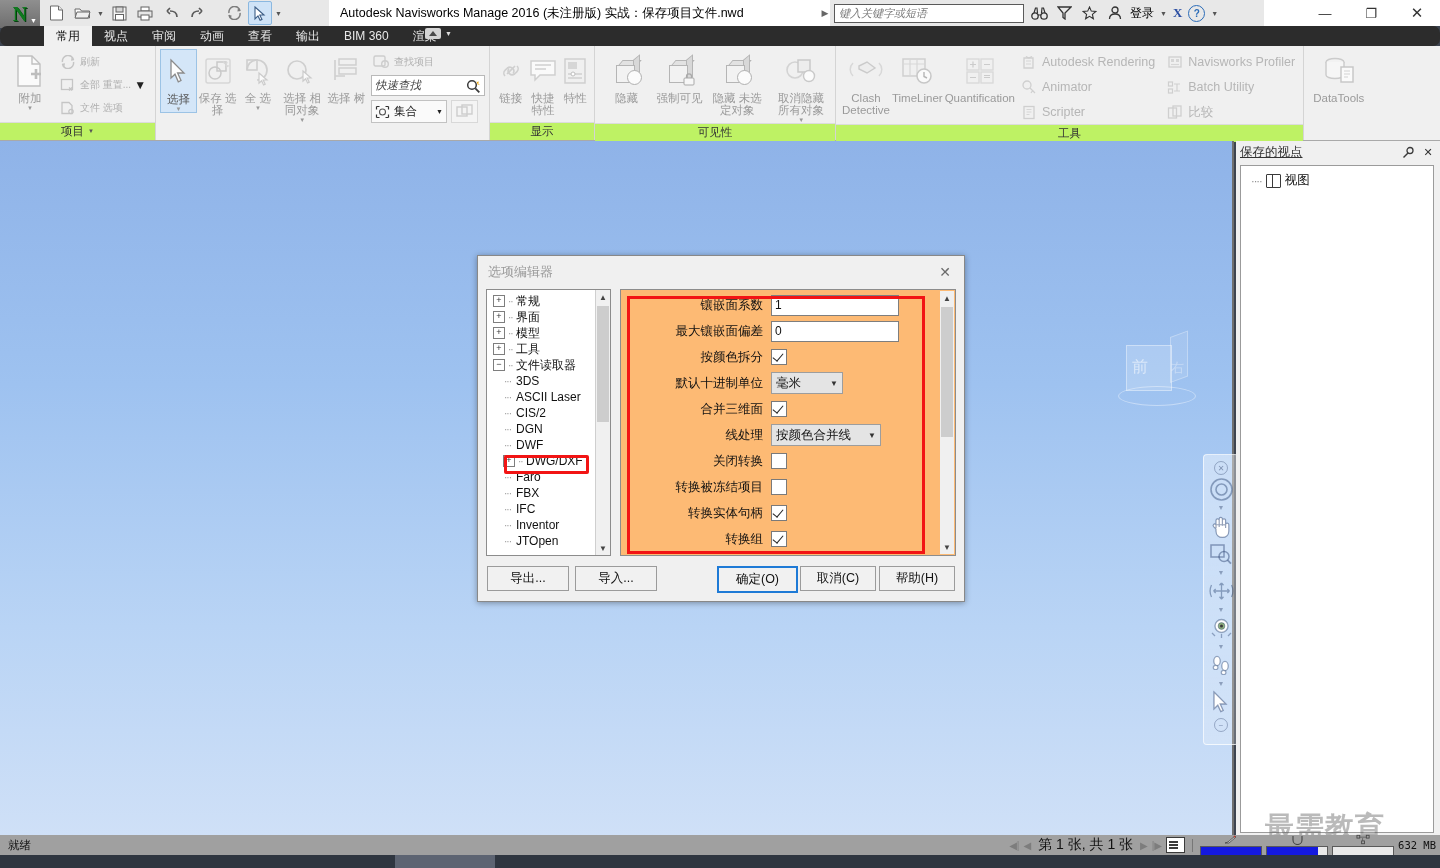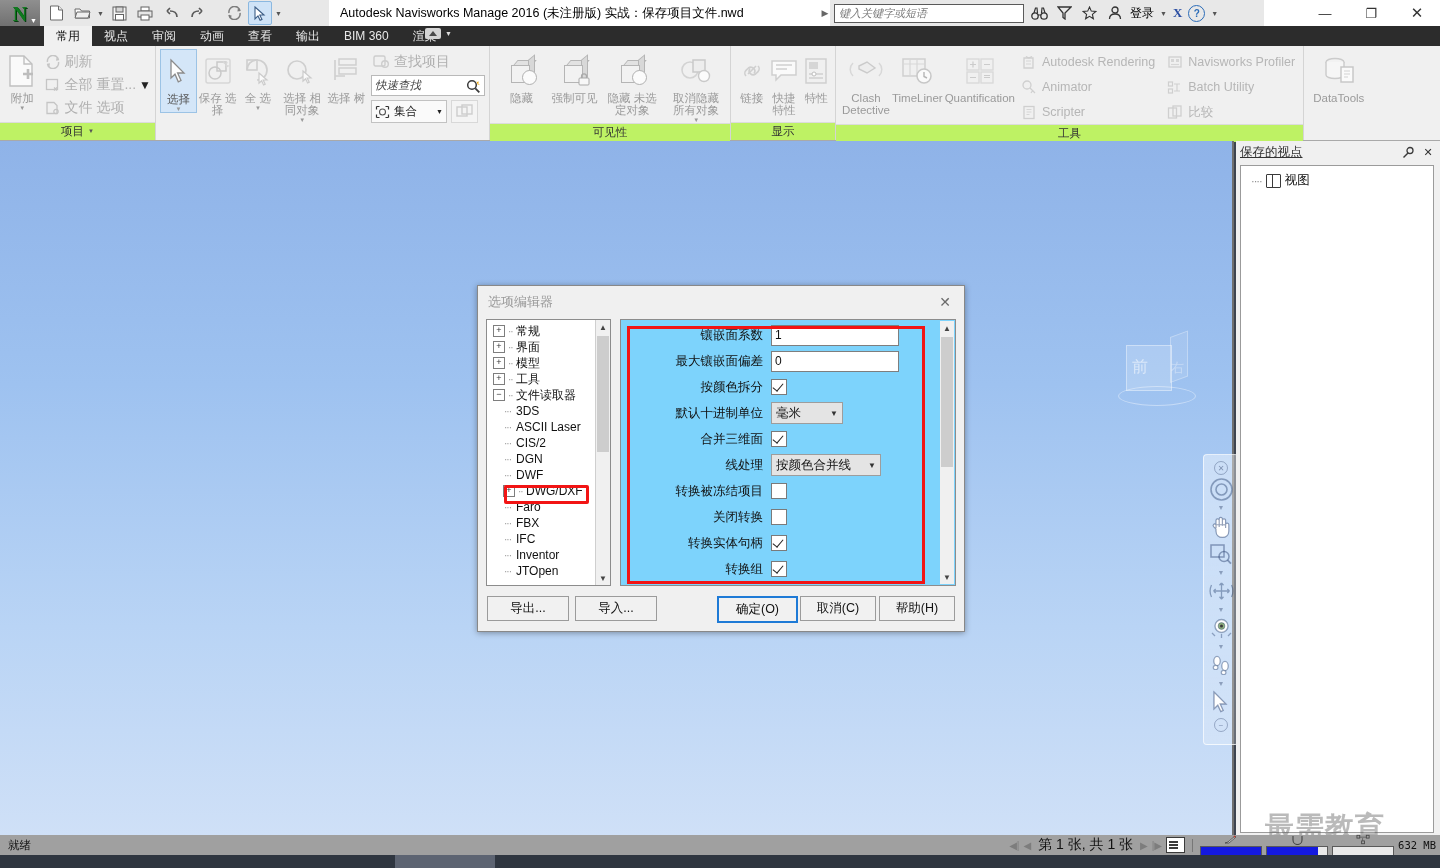--- a/index.html
+++ b/index.html
@@ -37,21 +37,21 @@
   .ic-login{font-size:12px;color:#000;}
   .ic-caret{font-size:7px;color:#555;}
   .ic-x{color:#2b4ea2;font-weight:bold;font-size:13px;font-family:"Liberation Serif",serif;}
   .ic-help{width:15px;height:15px;border:1.6px solid #2b6cb8;border-radius:50%;color:#2b6cb8;
            font-size:10px;font-weight:bold;display:flex;align-items:center;justify-content:center;}
   .wincontrols{position:absolute;right:0;top:0;height:26px;display:flex;}
   .winbtn{width:46px;height:26px;display:flex;align-items:center;justify-content:center;color:#333;font-size:13px;}
   .winbtn.close{font-size:15px;}
 
   
-  .tabstrip{position:absolute;left:0;top:26px;width:1440px;height:20px;background:#2c2c2c;}
+  .tabstrip{position:absolute;left:0;top:26px;width:1440px;height:20px;background:#2c2c2c;border-radius:7px;}
   .tabstrip .tabs{position:absolute;left:44px;top:0;display:flex;align-items:stretch;height:20px;}
   .tab{padding:0 12px;height:20px;line-height:20px;font-size:12px;color:#e8e8e8;white-space:nowrap;}
   .tab.active{background:#f0f0f0;color:#111;}
   .tab-extra{position:absolute;left:425px;top:2px;display:flex;align-items:center;gap:4px;}
   .tab-chip{width:16px;height:11px;background:#d5d5d5;border-radius:2px;position:relative;}
   .tab-chip:after{content:"";position:absolute;left:4px;top:2.5px;width:0;height:0;
                   border-left:4px solid transparent;border-right:4px solid transparent;border-bottom:5px solid #4a4a4a;}
   .tab-caret{color:#ddd;font-size:7px;}
 
   
@@ -65,21 +65,21 @@
   .panel-title .pcaret{font-size:6px;color:#555;}
 
   .big-btn{width:52px;display:flex;flex-direction:column;align-items:center;gap:1px;padding-top:2px;}
   .big-btn .gl{height:40px;display:flex;align-items:center;justify-content:center;}
   .big-btn .lbl{font-size:11.5px;color:#9a9a9a;text-align:center;line-height:12px;}
   .big-btn .dcaret{font-size:6px;color:#999;line-height:6px;}
 
   .sel-active{width:46px;background:#d4e6f8;border:1px solid #9cc3e5;}
   .small-row{display:flex;align-items:center;gap:3px;height:23px;padding-left:2px;}
   .small-row .gl{width:18px;height:18px;display:flex;align-items:center;justify-content:center;}
-  .small-row .lbl{font-size:14px;color:#b0b0b0;white-space:nowrap;}
+  .small-row .lbl{font-size:10px;color:#b0b0b0;white-space:nowrap;}
   .stack{display:flex;flex-direction:column;justify-content:flex-start;padding-top:1px;}
 
   .qfind{width:106px;height:19px;border:1px solid #b9b9b9;background:#fff;display:flex;align-items:center;
          padding:0 3px;justify-content:space-between;}
   .qfind span{font-style:italic;font-size:11.5px;color:#444;}
   .setbtn{width:68px;height:21px;border:1px solid #c2c2c2;background:#fafafa;display:flex;align-items:center;
           gap:4px;padding:0 3px;font-size:11.5px;color:#222;}
   .iconbox{width:25px;height:21px;border:1px solid #d8d8d8;background:#f4f4f4;display:flex;align-items:center;justify-content:center;}
 
   .tool-txt-row{display:flex;align-items:center;gap:5px;height:24px;}
@@ -126,41 +126,41 @@
   .dock-ico{width:16px;height:16px;display:flex;align-items:center;justify-content:center;font-size:11px;color:#333;}
   .dock-body{position:absolute;left:4px;top:24px;width:192px;height:666px;background:#fff;border:1px solid #9b9b9b;}
   .vp-row{display:flex;align-items:center;gap:4px;padding:6px 0 0 10px;font-size:12.5px;color:#111;}
   .vp-dash{color:#8a8a8a;letter-spacing:-1px;font-size:11px;}
   .vp-cube{width:15px;height:14px;position:relative;}
   .vp-cube i{position:absolute;inset:0;border:1.4px solid #3a3a3a;border-radius:1px;}
   .vp-cube b{position:absolute;left:6px;top:0;bottom:0;width:1.4px;background:#3a3a3a;}
 
   
   .dialog{position:absolute;left:477px;top:255px;width:486px;height:345px;background:#f0f0f0;
-          border:1px solid #888;box-shadow:0 1px 6px rgba(0,0,0,0.35);margin-top:30px;}
+          border:1px solid #888;box-shadow:0 1px 6px rgba(0,0,0,0.35);}
   .dlg-title{height:31px;display:flex;align-items:center;padding:0 6px 0 10px;background:#f0f0f0;}
   .dlg-title-text{flex:1;font-size:13px;color:#9a9a9a;}
   .dlg-close{width:26px;height:22px;display:flex;align-items:center;justify-content:center;
              font-size:14px;color:#6a6a6a;}
   .dlg-body{position:absolute;left:8px;top:33px;right:8px;bottom:45px;display:flex;gap:9px;}
 
   .tree-pane{width:123px;background:#fff;border:1px solid #8c8c8c;position:relative;overflow:hidden;}
   .tree-scroll{position:absolute;left:0;top:0;right:14px;bottom:0;padding:3px 0 0 4px;}
   .tnode{height:16px;display:flex;align-items:center;font-size:12px;color:#111;white-space:nowrap;position:relative;}
   .tplus{width:10px;height:10px;border:1px solid #7e7e7e;background:#fff;font-size:9px;line-height:8px;
          text-align:center;color:#333;margin-right:3px;flex:none;}
   .tdots{width:8px;color:#9a9a9a;font-size:10px;letter-spacing:-1px;}
   .tnode.child{padding-left:25px;}
   .tnode.root{padding-left:2px;}
   .tree-hl{position:absolute;border:3px solid #f21414;border-radius:2px;box-sizing:border-box;}
   .tv-sb{position:absolute;right:0;top:0;width:14px;bottom:0;background:#f0f0f0;border-left:1px solid #cfcfcf;}
   .sb-arrow{height:14px;display:flex;align-items:center;justify-content:center;font-size:8px;color:#444;background:#f0f0f0;}
   .sb-thumb{position:absolute;left:1px;right:1px;background:#cdcdcd;}
 
-  .opt-pane{flex:1;background:#7dd3fc;border:1px solid #8c8c8c;position:relative;overflow:hidden;}
+  .opt-pane{flex:1;background:#fdba74;border:1px solid #8c8c8c;position:relative;overflow:hidden;}
   .opt-inner{position:absolute;left:2px;top:2px;right:16px;bottom:2px;}
   .orow{display:flex;align-items:center;height:26px;}
   .olbl{width:140px;text-align:right;padding-right:8px;font-size:12.5px;color:#111;white-space:nowrap;}
   .oin{width:120px;height:19px;border:1px solid #7e7e7e;background:#fff;font-size:12px;color:#111;
        padding:0 3px;line-height:19px;}
   .ock{width:14px;height:14px;border:1px solid #7a7a7a;background:#fff;position:relative;}
   .ock.on:after{content:"";position:absolute;left:3px;top:1px;width:5px;height:9px;
                 border:solid #222;border-width:0 1.6px 1.6px 0;transform:rotate(40deg);}
   .osel{height:20px;border:1px solid #9d9d9d;background:#e4e4e4;display:flex;align-items:center;
         justify-content:space-between;padding:0 4px;font-size:12.5px;color:#111;gap:10px;}
@@ -460,20 +460,58 @@
               <svg width="17" height="15" viewBox="0 0 17 15">
                   <rect x="1" y="3" width="10" height="9" fill="none" stroke="#cdcdcd" stroke-width="1.4"></rect>
                   <rect x="6" y="1" width="10" height="9" fill="none" stroke="#cdcdcd" stroke-width="1.4"></rect>
                 </svg>
             </div>
           </div>
         </div>
       </div>
     </div>
 
+    <div class="panel" style="width:104px">
+      <div class="panel-body" style="gap:3px;padding-left:6px">
+        <div class="big-btn" style="width:32px">
+          <div class="gl">
+            <svg width="26" height="26" viewBox="0 0 26 26">
+                <path d="M9 16l8-8" stroke="#cfcfcf" stroke-width="1.6"></path>
+                <path d="M7 18a4 4 0 0 1 0-5.6l2.4-2.4a4 4 0 0 1 5.6 5.6" fill="none" stroke="#cfcfcf" stroke-width="1.6"></path>
+                <path d="M19 8a4 4 0 0 1 0 5.6l-2.4 2.4a4 4 0 0 1-5.6-5.6" fill="none" stroke="#cfcfcf" stroke-width="1.6"></path>
+              </svg>
+          </div>
+          <div class="lbl">链接</div>
+        </div>
+        <div class="big-btn" style="width:32px">
+          <div class="gl">
+            <svg width="28" height="26" viewBox="0 0 28 26">
+                <path d="M2 3h24v14H11l-5 5v-5H2z" fill="#fafafa" stroke="#cfcfcf" stroke-width="1.5"></path>
+                <path d="M6 7h16M6 11h11" stroke="#cfcfcf" stroke-width="1.4"></path>
+              </svg>
+          </div>
+          <div class="lbl">快捷 特性</div>
+        </div>
+        <div class="big-btn" style="width:32px">
+          <div class="gl">
+            <svg width="24" height="28" viewBox="0 0 24 28">
+                <rect x="2" y="2" width="20" height="24" fill="none" stroke="#cfcfcf" stroke-width="1.5"></rect>
+                <rect x="5" y="5" width="9" height="7" fill="#d6d6d6"></rect>
+                <path d="M5 17h14M5 21h14" stroke="#cfcfcf" stroke-width="1.4"></path>
+                <circle cx="10" cy="17" r="2" fill="#fff" stroke="#bfbfbf"></circle>
+              </svg>
+          </div>
+          <div class="lbl">特性</div>
+        </div>
+      </div>
+      <div class="panel-title">
+        <span>显示</span>
+      </div>
+    </div>
+
     <div class="panel" style="width:240px">
       <div class="panel-body" style="gap:6px;padding-left:8px">
         <div class="big-btn">
           <div class="gl">
             <div class="cube">
                 <div class="t"></div>
                 <div class="s"></div>
                 <div class="f"></div>
                 <div class="ball"></div>
               </div>
@@ -515,58 +553,20 @@
           </div>
           <div class="lbl">取消隐藏 所有对象</div>
           <div class="dcaret">▼</div>
         </div>
       </div>
       <div class="panel-title">
         <span>可见性</span>
       </div>
     </div>
 
-    <div class="panel" style="width:104px">
-      <div class="panel-body" style="gap:3px;padding-left:6px">
-        <div class="big-btn" style="width:32px">
-          <div class="gl">
-            <svg width="26" height="26" viewBox="0 0 26 26">
-                <path d="M9 16l8-8" stroke="#cfcfcf" stroke-width="1.6"></path>
-                <path d="M7 18a4 4 0 0 1 0-5.6l2.4-2.4a4 4 0 0 1 5.6 5.6" fill="none" stroke="#cfcfcf" stroke-width="1.6"></path>
-                <path d="M19 8a4 4 0 0 1 0 5.6l-2.4 2.4a4 4 0 0 1-5.6-5.6" fill="none" stroke="#cfcfcf" stroke-width="1.6"></path>
-              </svg>
-          </div>
-          <div class="lbl">链接</div>
-        </div>
-        <div class="big-btn" style="width:32px">
-          <div class="gl">
-            <svg width="28" height="26" viewBox="0 0 28 26">
-                <path d="M2 3h24v14H11l-5 5v-5H2z" fill="#fafafa" stroke="#cfcfcf" stroke-width="1.5"></path>
-                <path d="M6 7h16M6 11h11" stroke="#cfcfcf" stroke-width="1.4"></path>
-              </svg>
-          </div>
-          <div class="lbl">快捷 特性</div>
-        </div>
-        <div class="big-btn" style="width:32px">
-          <div class="gl">
-            <svg width="24" height="28" viewBox="0 0 24 28">
-                <rect x="2" y="2" width="20" height="24" fill="none" stroke="#cfcfcf" stroke-width="1.5"></rect>
-                <rect x="5" y="5" width="9" height="7" fill="#d6d6d6"></rect>
-                <path d="M5 17h14M5 21h14" stroke="#cfcfcf" stroke-width="1.4"></path>
-                <circle cx="10" cy="17" r="2" fill="#fff" stroke="#bfbfbf"></circle>
-              </svg>
-          </div>
-          <div class="lbl">特性</div>
-        </div>
-      </div>
-      <div class="panel-title">
-        <span>显示</span>
-      </div>
-    </div>
-
     <div class="panel" style="width:467px">
       <div class="panel-body" style="gap:2px;padding-left:6px">
         <div class="big-btn" style="width:56px">
           <div class="gl">
             <svg width="34" height="30" viewBox="0 0 34 30">
                 <path d="M10 10l8-4 8 6-8 5-8-4z" fill="#ededed" stroke="#cbcbcb" stroke-width="1.4"></path>
                 <path d="M4 7a9 9 0 0 0 0 13M30 7a9 9 0 0 1 0 13" fill="none" stroke="#d8d8d8" stroke-width="1.5"></path>
               </svg>
           </div>
           <div class="lbl">Clash Detective</div>
@@ -867,25 +867,25 @@
             <div class="ock on"></div>
           </div>
           <div class="orow">
             <div class="olbl">线处理</div>
             <div class="osel" style="width:100px">
               <span>按颜色合并线</span>
               <span class="sc">▼</span>
             </div>
           </div>
           <div class="orow">
+            <div class="olbl">关闭转换</div>
+            <div class="ock"></div>
+          </div>
+          <div class="orow">
             <div class="olbl">转换被冻结项目</div>
-            <div class="ock"></div>
-          </div>
-          <div class="orow">
-            <div class="olbl">关闭转换</div>
             <div class="ock"></div>
           </div>
           <div class="orow">
             <div class="olbl">转换实体句柄</div>
             <div class="ock on"></div>
           </div>
           <div class="orow">
             <div class="olbl">转换组</div>
             <div class="ock on"></div>
           </div>

